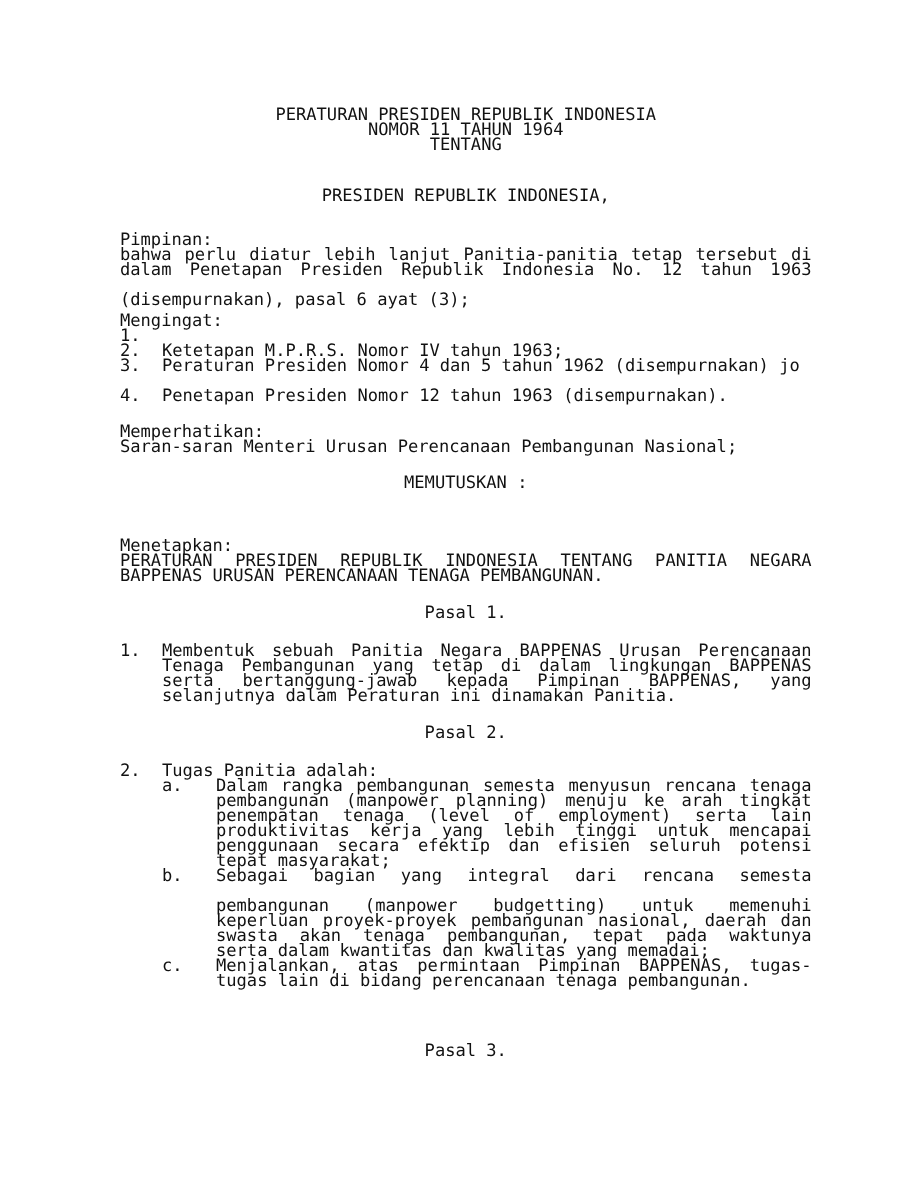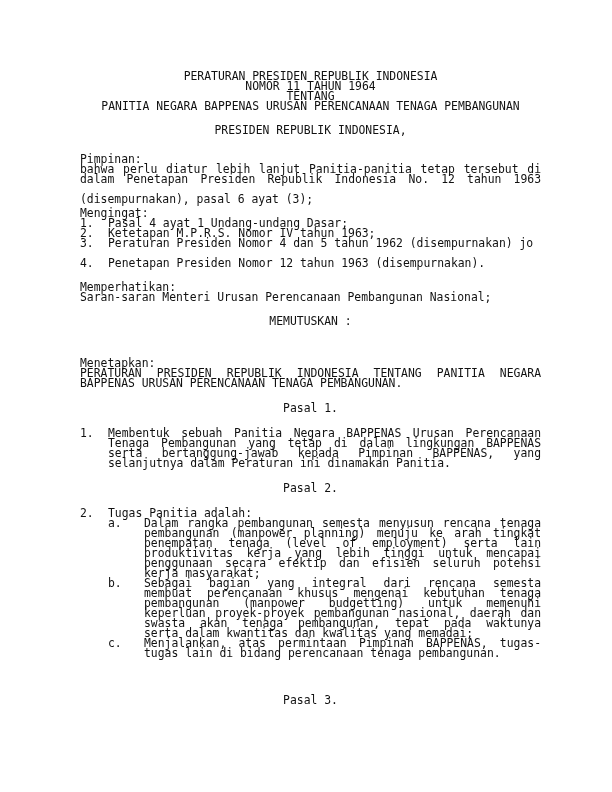--- a/index.html
+++ b/index.html
@@ -26,32 +26,30 @@
   .w2 { width: 397px; }
 </style>
 </head>
 <body>
 
 <div class="page">
 
   <div class="ln c" style="top:71px">PERATURAN PRESIDEN REPUBLIK INDONESIA</div>
   <div class="ln c" style="top:81px">NOMOR 11 TAHUN 1964</div>
   <div class="ln c" style="top:91px">TENTANG</div>
-  <div class="ln c" style="top:101px">PANITIA NEGARA BAPPENAS URUSAN PERENCANAAN TENAGA PEMBANGUNAN</div>
 
   <div class="ln c" style="top:125px">PRESIDEN REPUBLIK INDONESIA,</div>
 
   <div class="ln l0" style="top:154px">Pimpinan:</div>
   <div class="ln l0 j w0" style="top:164px">bahwa perlu diatur lebih lanjut Panitia-panitia tetap tersebut di</div>
   <div class="ln l0 j w0" style="top:174px">dalam Penetapan Presiden Republik Indonesia No. 12 tahun 1963</div>
   <div class="ln l0" style="top:194px">(disempurnakan), pasal 6 ayat (3);</div>
 
   <div class="ln l0" style="top:208px">Mengingat:</div>
   <div class="ln num" style="top:218px">1.</div>
-  <div class="ln t1" style="top:218px">Pasal 4 ayat 1 Undang-undang Dasar;</div>
   <div class="ln num" style="top:228px">2.</div>
   <div class="ln t1" style="top:228px">Ketetapan M.P.R.S. Nomor IV tahun 1963;</div>
   <div class="ln num" style="top:238px">3.</div>
   <div class="ln t1" style="top:238px">Peraturan Presiden Nomor 4 dan 5 tahun 1962 (disempurnakan) jo</div>
   <div class="ln num" style="top:258px">4.</div>
   <div class="ln t1" style="top:258px">Penetapan Presiden Nomor 12 tahun 1963 (disempurnakan).</div>
 
   <div class="ln l0" style="top:282px">Memperhatikan:</div>
   <div class="ln l0" style="top:292px">Saran-saran Menteri Urusan Perencanaan Pembangunan Nasional;</div>
 
@@ -71,25 +69,24 @@
   <div class="ln c" style="top:483px">Pasal 2.</div>
   <div class="ln num" style="top:508px">2.</div>
   <div class="ln t1" style="top:508px">Tugas Panitia adalah:</div>
 
   <div class="ln sub" style="top:518px">a.</div>
   <div class="ln t2 j w2" style="top:518px">Dalam rangka pembangunan semesta menyusun rencana tenaga</div>
   <div class="ln t2 j w2" style="top:528px">pembangunan (manpower planning) menuju ke arah tingkat</div>
   <div class="ln t2 j w2" style="top:538px">penempatan tenaga (level of employment) serta lain</div>
   <div class="ln t2 j w2" style="top:548px">produktivitas kerja yang lebih tinggi untuk mencapai</div>
   <div class="ln t2 j w2" style="top:558px">penggunaan secara efektip dan efisien seluruh potensi</div>
-  <div class="ln t2" style="top:568px">kerja masyarakat;</div>
+  <div class="ln t2" style="top:568px">tepat masyarakat;</div>
 
   <div class="ln sub" style="top:578px">b.</div>
   <div class="ln t2 j w2" style="top:578px">Sebagai bagian yang integral dari rencana semesta</div>
-  <div class="ln t2 j w2" style="top:588px">membuat perencanaan khusus mengenai kebutuhan tenaga</div>
   <div class="ln t2 j w2" style="top:598px">pembangunan (manpower budgetting) untuk memenuhi</div>
   <div class="ln t2 j w2" style="top:608px">keperluan proyek-proyek pembangunan nasional, daerah dan</div>
   <div class="ln t2 j w2" style="top:618px">swasta akan tenaga pembangunan, tepat pada waktunya</div>
   <div class="ln t2" style="top:628px">serta dalam kwantitas dan kwalitas yang memadai;</div>
 
   <div class="ln sub" style="top:638px">c.</div>
   <div class="ln t2" style="top:648px">tugas lain di bidang perencanaan tenaga pembangunan.</div>
   <div class="ln t2 j w2" style="top:638px">Menjalankan, atas permintaan Pimpinan BAPPENAS, tugas-</div>
 
   <div class="ln c" style="top:695px">Pasal 3.</div>

